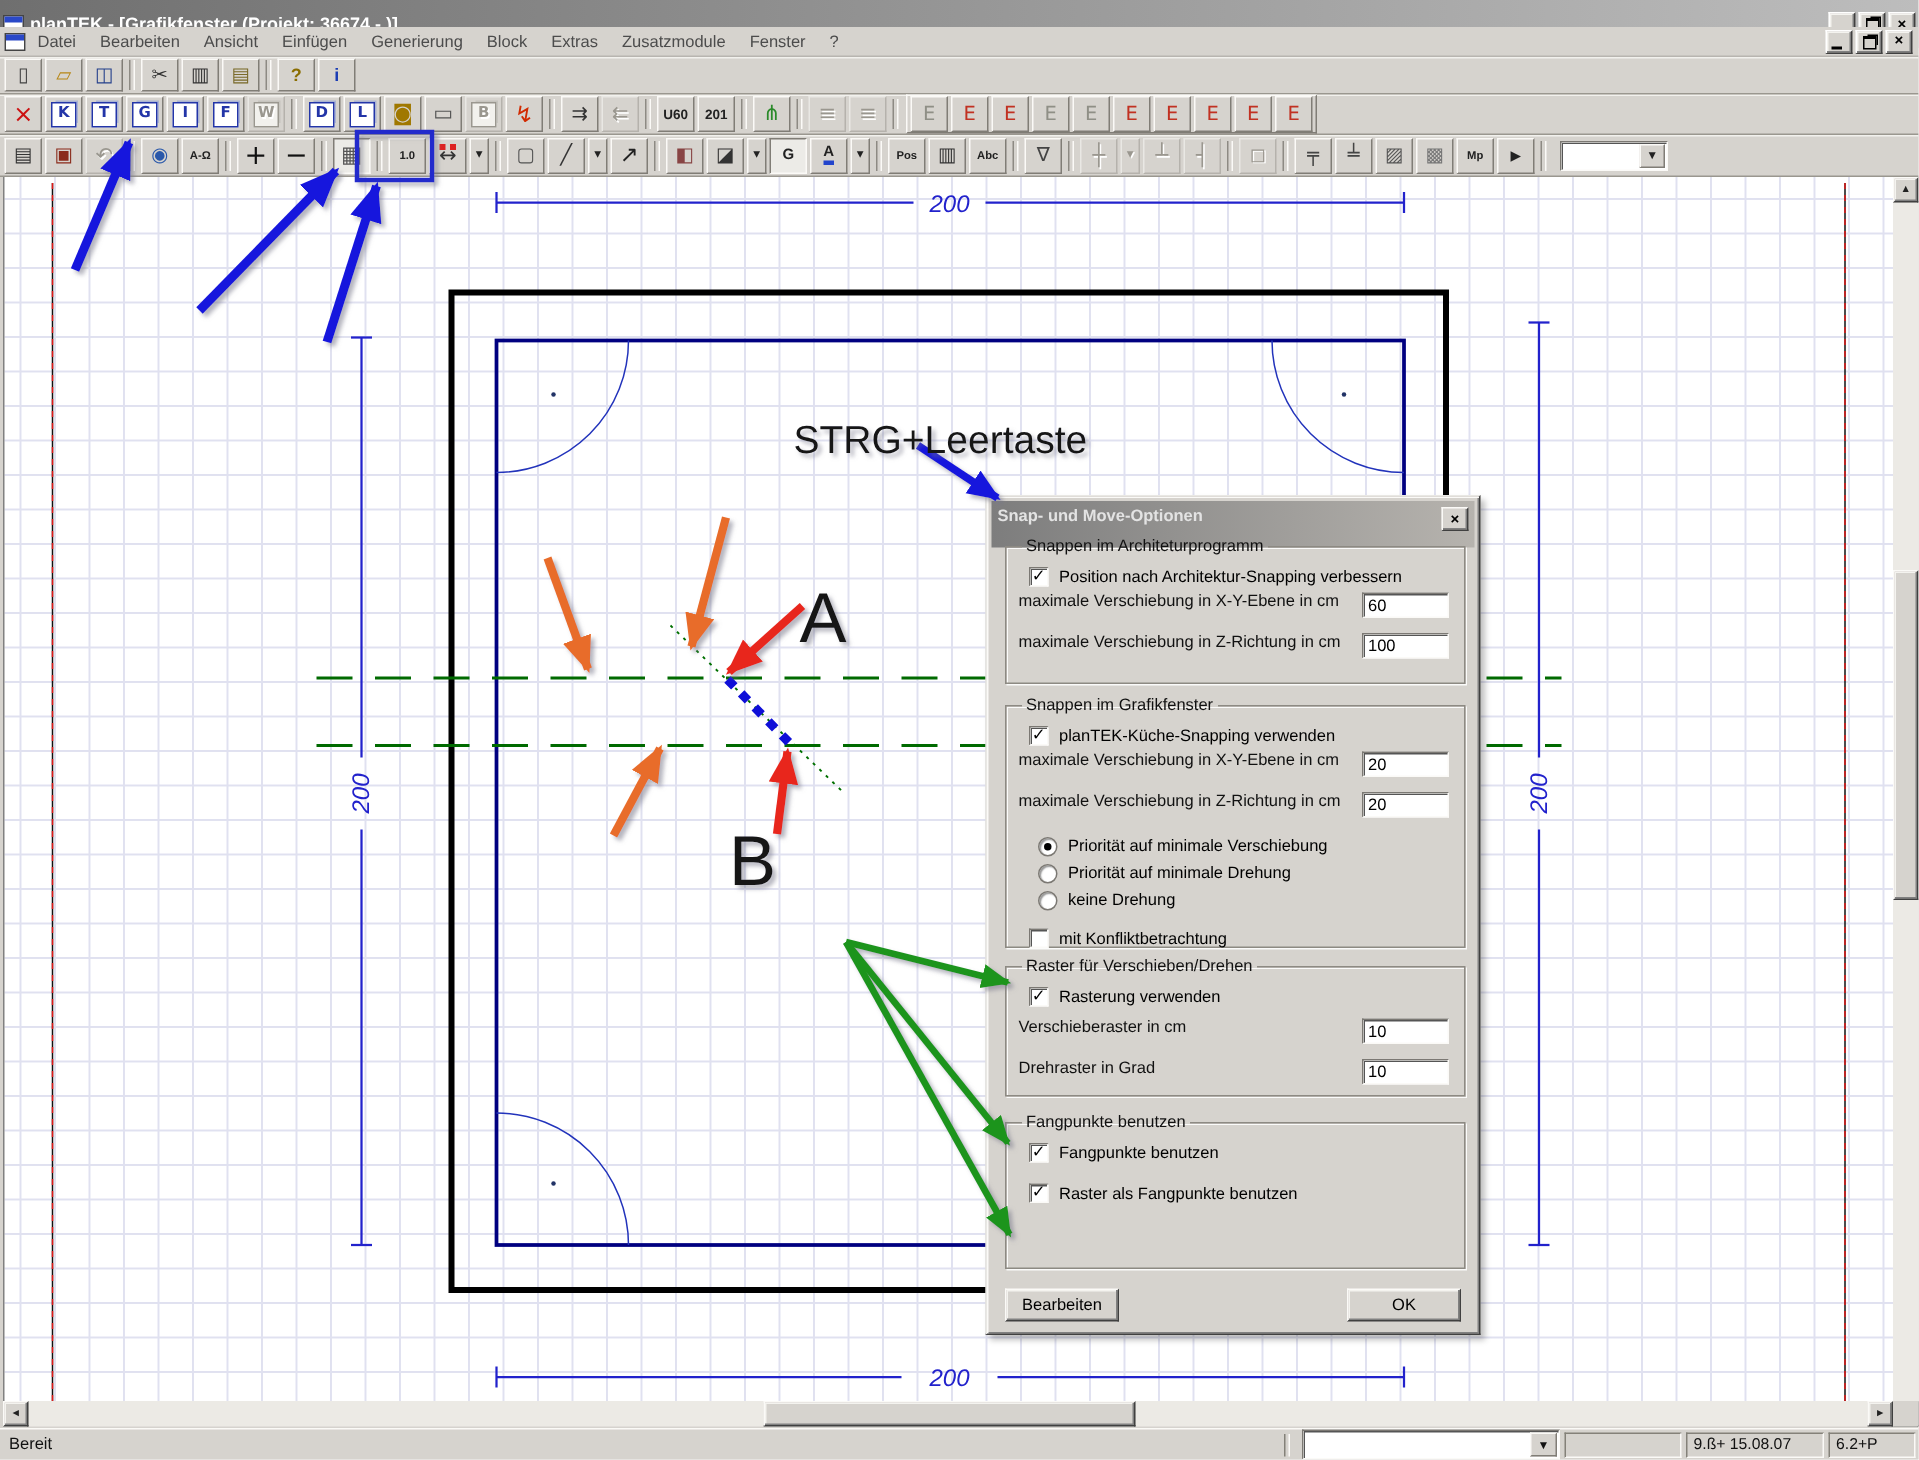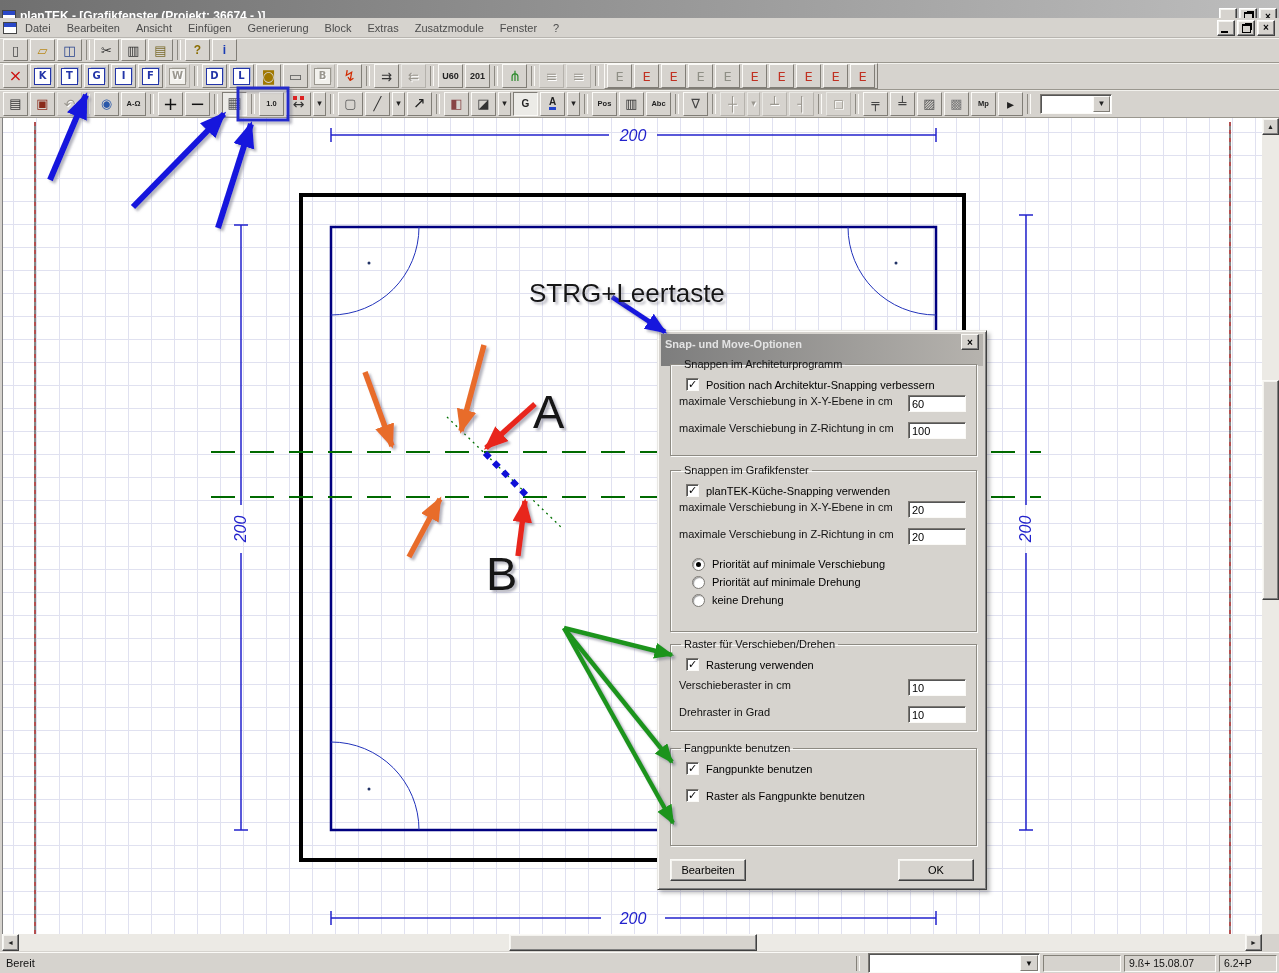--- a/index.html
+++ b/index.html
@@ -79,21 +79,21 @@
   .scombo{width:170px;height:18px;background:#fff;border:1px solid;border-color:#7b7873 #fbfaf7 #fbfaf7 #7b7873;
     box-shadow:inset 1px 1px 0 #555;margin-left:8px;position:relative;}
   .scombo .cdd{position:absolute;right:1px;top:1px;bottom:1px;width:16px;background:#d6d3ce;
     border:1px solid;border-color:#fbfaf7 #807d76 #807d76 #fbfaf7;display:flex;align-items:center;justify-content:center;font-size:8px;}
   
   #dlg{position:absolute;left:657px;top:330px;width:330px;height:560px;background:#d6d3ce;
     border:1px solid;border-color:#e9e8e4 #404040 #404040 #e9e8e4;
     box-shadow:inset 1px 1px 0 #fbfaf7,inset -1px -1px 0 #808080,3px 3px 4px rgba(0,0,0,.25);
     box-sizing:border-box;z-index:5;font-size:11px;}
   .dtitle{position:absolute;left:3px;top:3px;right:3px;height:31px;
-    background:linear-gradient(90deg,#7d7d7d,#b6b3ae);display:flex;align-items:flex-end;padding:16px 4px;box-sizing:border-box;}
+    background:linear-gradient(90deg,#7d7d7d,#b6b3ae);display:flex;align-items:flex-start;padding:4px 4px;box-sizing:border-box;}
   .dtitle .dtext{color:#e3e3e3;font-weight:bold;font-size:11px;}
   .dclose{margin-left:auto;width:16px;height:14px;background:#d6d3ce;border:1px solid;border-color:#fbfaf7 #404040 #404040 #fbfaf7;
     box-shadow:inset -1px -1px 0 #808080;display:flex;align-items:center;justify-content:center;
     font-size:10px;font-weight:bold;color:#000;}
   .grp{position:absolute;left:10px;width:307px;border:1px solid #8d8a83;
     box-shadow:inset 1px 1px 0 rgba(255,255,255,.9),1px 1px 0 rgba(255,255,255,.9);
     box-sizing:border-box;padding:4px 8px 2px 8px;}
   .grp legend{font-size:11px;color:#111;padding:0 3px;margin-left:2px;}
   .cbrow,.rdrow{display:flex;align-items:center;gap:7px;height:21px;margin-left:7px;}
   .rdrow{margin-left:13px;height:18px;}
@@ -523,20 +523,24 @@
           <span>Priorität auf minimale Verschiebung</span>
         </div>
         <div class="rdrow">
           <span class="rd"></span>
           <span>Priorität auf minimale Drehung</span>
         </div>
         <div class="rdrow">
           <span class="rd"></span>
           <span>keine Drehung</span>
         </div>
+        <div class="cbrow" style="margin-top: 6px;">
+          <span class="cb"></span>
+          <span>mit Konfliktbetrachtung</span>
+        </div>
       </fieldset>
       <fieldset class="grp" style="top: 307px; height: 93px;">
         <legend>Raster für Verschieben/Drehen</legend>
         <div class="cbrow">
           <span class="cb">✓</span>
           <span>Rasterung verwenden</span>
         </div>
         <div class="frow" style="margin-top: 4px;">
           <span class="flbl">Verschieberaster in cm</span>
           <input class="fin" value="10" style="">

